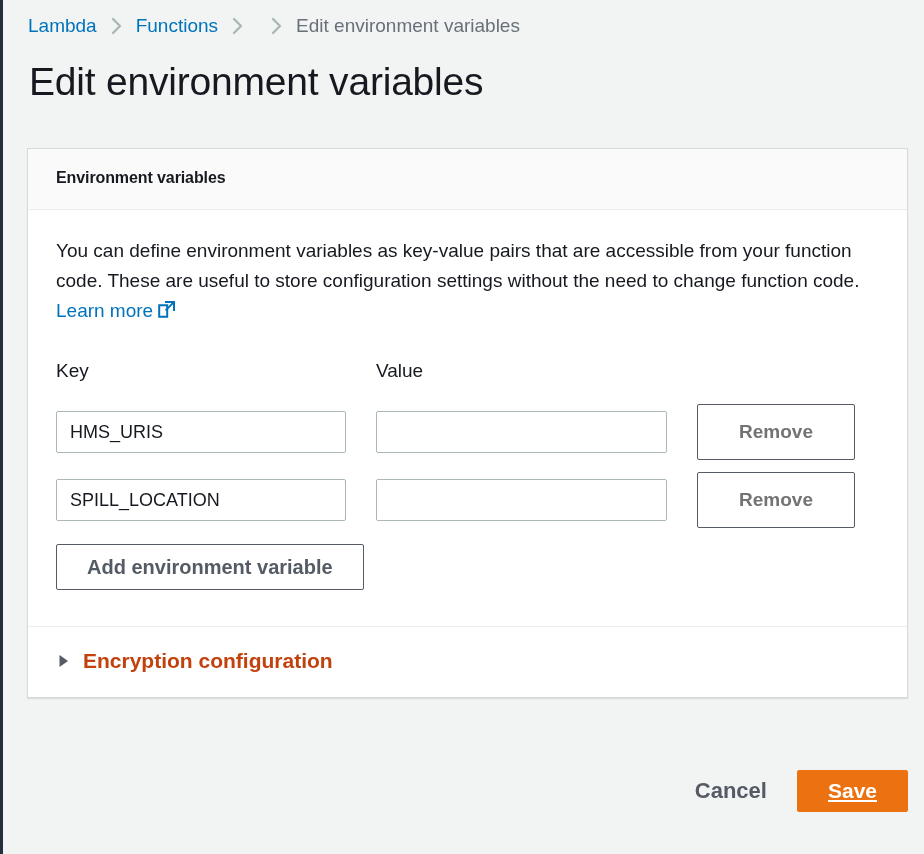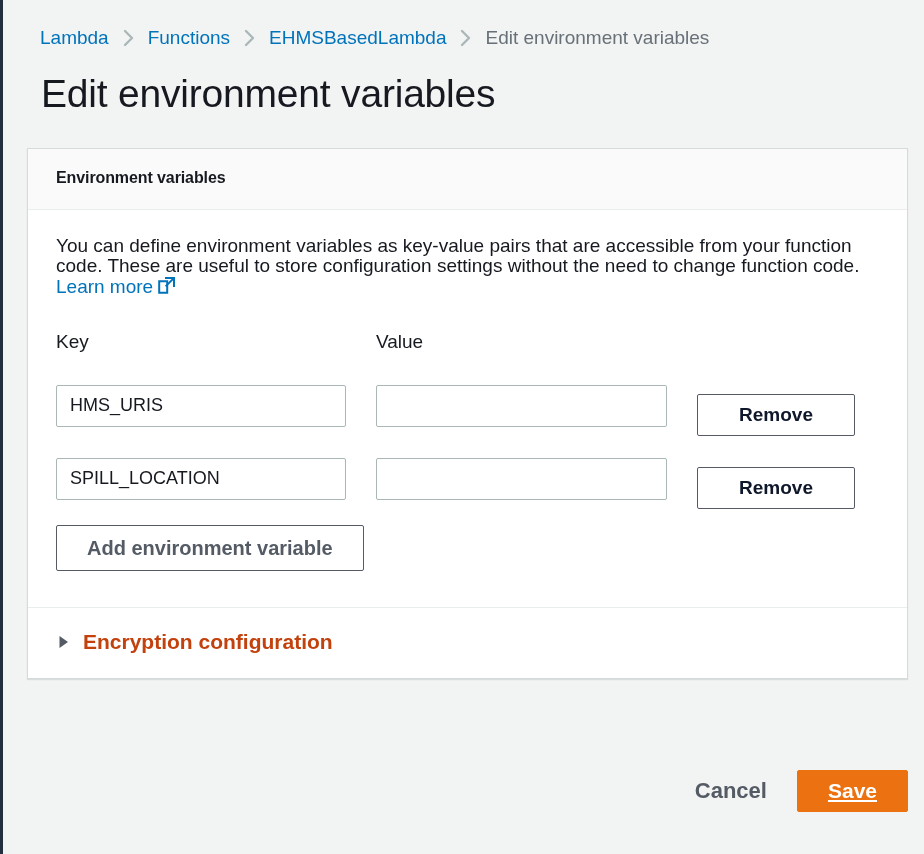--- a/index.html
+++ b/index.html
@@ -21,21 +21,21 @@
     left: 0; top: 0;
     width: 3px; height: 854px;
     background: #232f3e;
     z-index: 5;
   }
   #page {
     position: absolute;
     left: 3px; top: 0;
     width: 921px;
     height: 854px;
-    padding: 16px;
+    padding: 4px;
   }
 
   
   .breadcrumb {
     display: flex;
     align-items: center;
     height: 44px;
     padding-left: 21px;
     font-size: 19px;
   }
@@ -89,21 +89,21 @@
     font-weight: bold;
     color: #16191f;
     margin: 0;
     letter-spacing: -0.1px;
   }
   .card-body {
     padding: 26px 28px 36px 28px;
   }
   .description {
     font-size: 19px;
-    line-height: 20px;
+    line-height: 30px;
     color: #16191f;
     margin: 0 0 34px 0;
     max-width: 810px;
   }
   .learn-more {
     color: #0073bb;
     text-decoration: none;
     white-space: nowrap;
   }
   .ext-icon {
@@ -142,32 +142,31 @@
     font-family: "Liberation Sans", sans-serif;
     font-size: 18px;
     color: #16191f;
     padding: 0 13px;
     outline: none;
   }
   .text-input::placeholder { color: #879596; }
 
   .btn-secondary {
     width: 100%;
-    height: 42px;
+    height: 56px;
     background: #ffffff;
     border: 1px solid #545b64;
     border-radius: 2px;
     font-family: "Liberation Sans", sans-serif;
     font-size: 19px;
     font-weight: bold;
-    color: #0f172a;
+    color: #737373;
     cursor: pointer;
     padding: 0 14px;
     white-space: nowrap;
-    margin-top: 19px;
   }
   .add-btn-wrap {
     margin-top: 16px;
   }
   .btn-add {
     height: 46px;
     background: #ffffff;
     border: 1px solid #545b64;
     border-radius: 2px;
     font-family: "Liberation Sans", sans-serif;
@@ -250,21 +249,20 @@
       <svg width="13" height="18" viewBox="0 0 13 18">
           <path d="M3 2 L10 9 L3 16" fill="none" stroke="#aab7b8" stroke-width="2.3" stroke-linecap="round" stroke-linejoin="round"></path>
         </svg>
     </span>
     <a class="crumb-link" href="#">Functions</a>
     <span class="crumb-sep">
       <svg width="13" height="18" viewBox="0 0 13 18">
           <path d="M3 2 L10 9 L3 16" fill="none" stroke="#aab7b8" stroke-width="2.3" stroke-linecap="round" stroke-linejoin="round"></path>
         </svg>
     </span>
-    <a class="crumb-link" href="#">EHMSBasedLambda</a>
     <span class="crumb-sep">
       <svg width="13" height="18" viewBox="0 0 13 18">
           <path d="M3 2 L10 9 L3 16" fill="none" stroke="#aab7b8" stroke-width="2.3" stroke-linecap="round" stroke-linejoin="round"></path>
         </svg>
     </span>
     <span class="crumb-current">Edit environment variables</span>
   </nav>
 
   <h1 class="page-title">Edit environment variables</h1>
 

